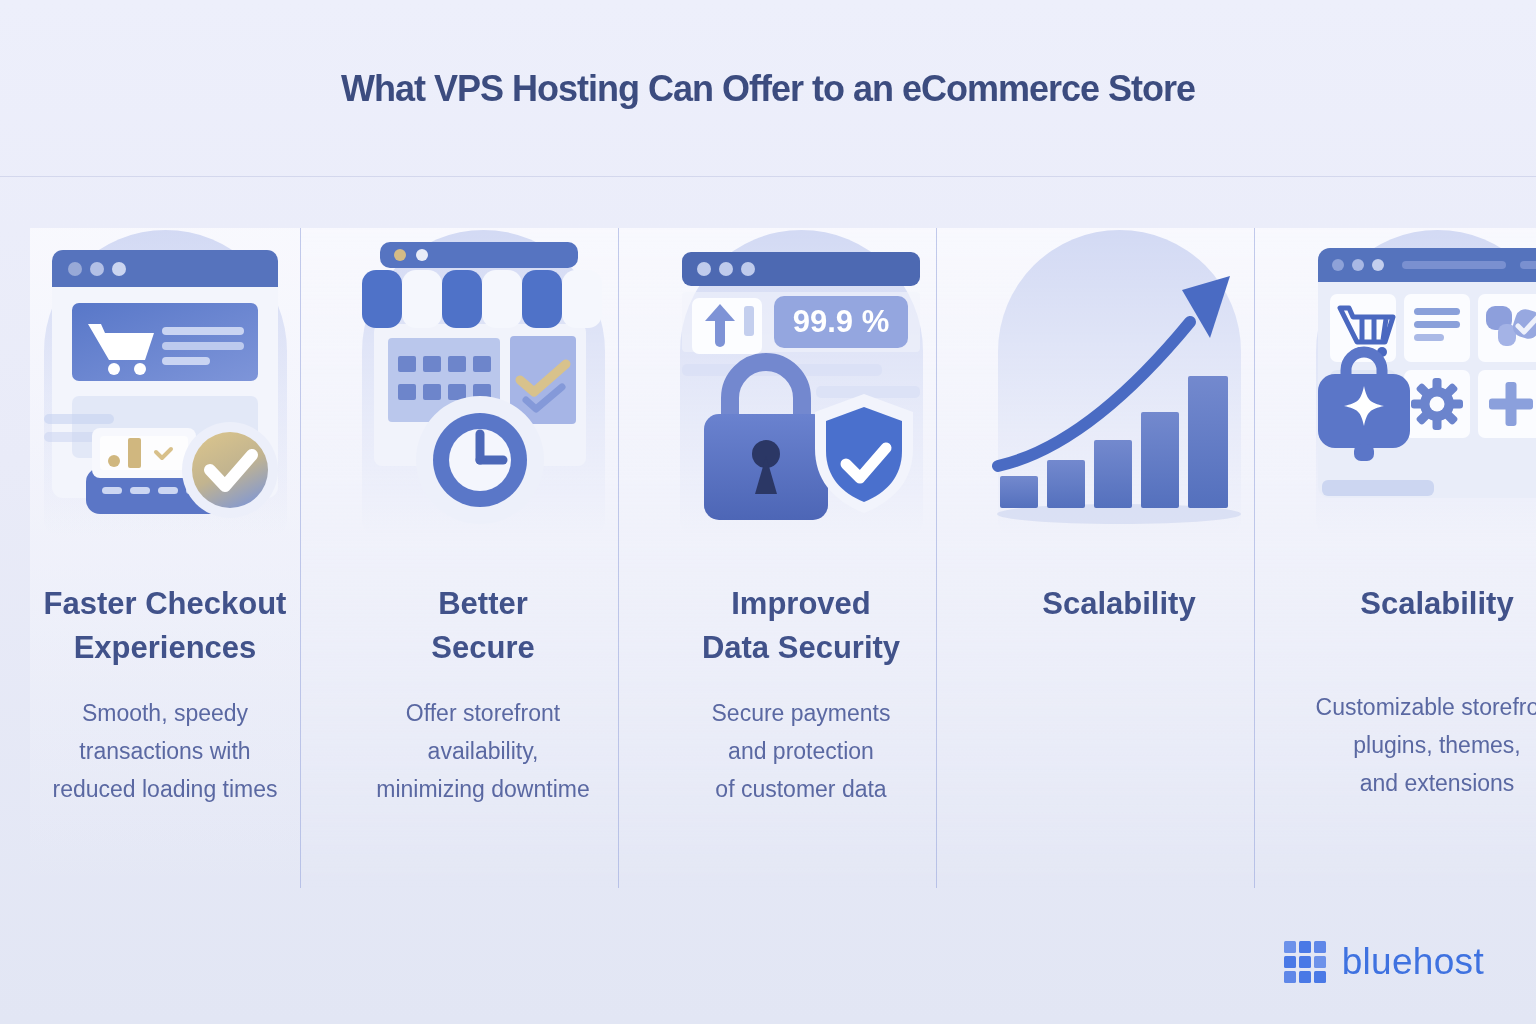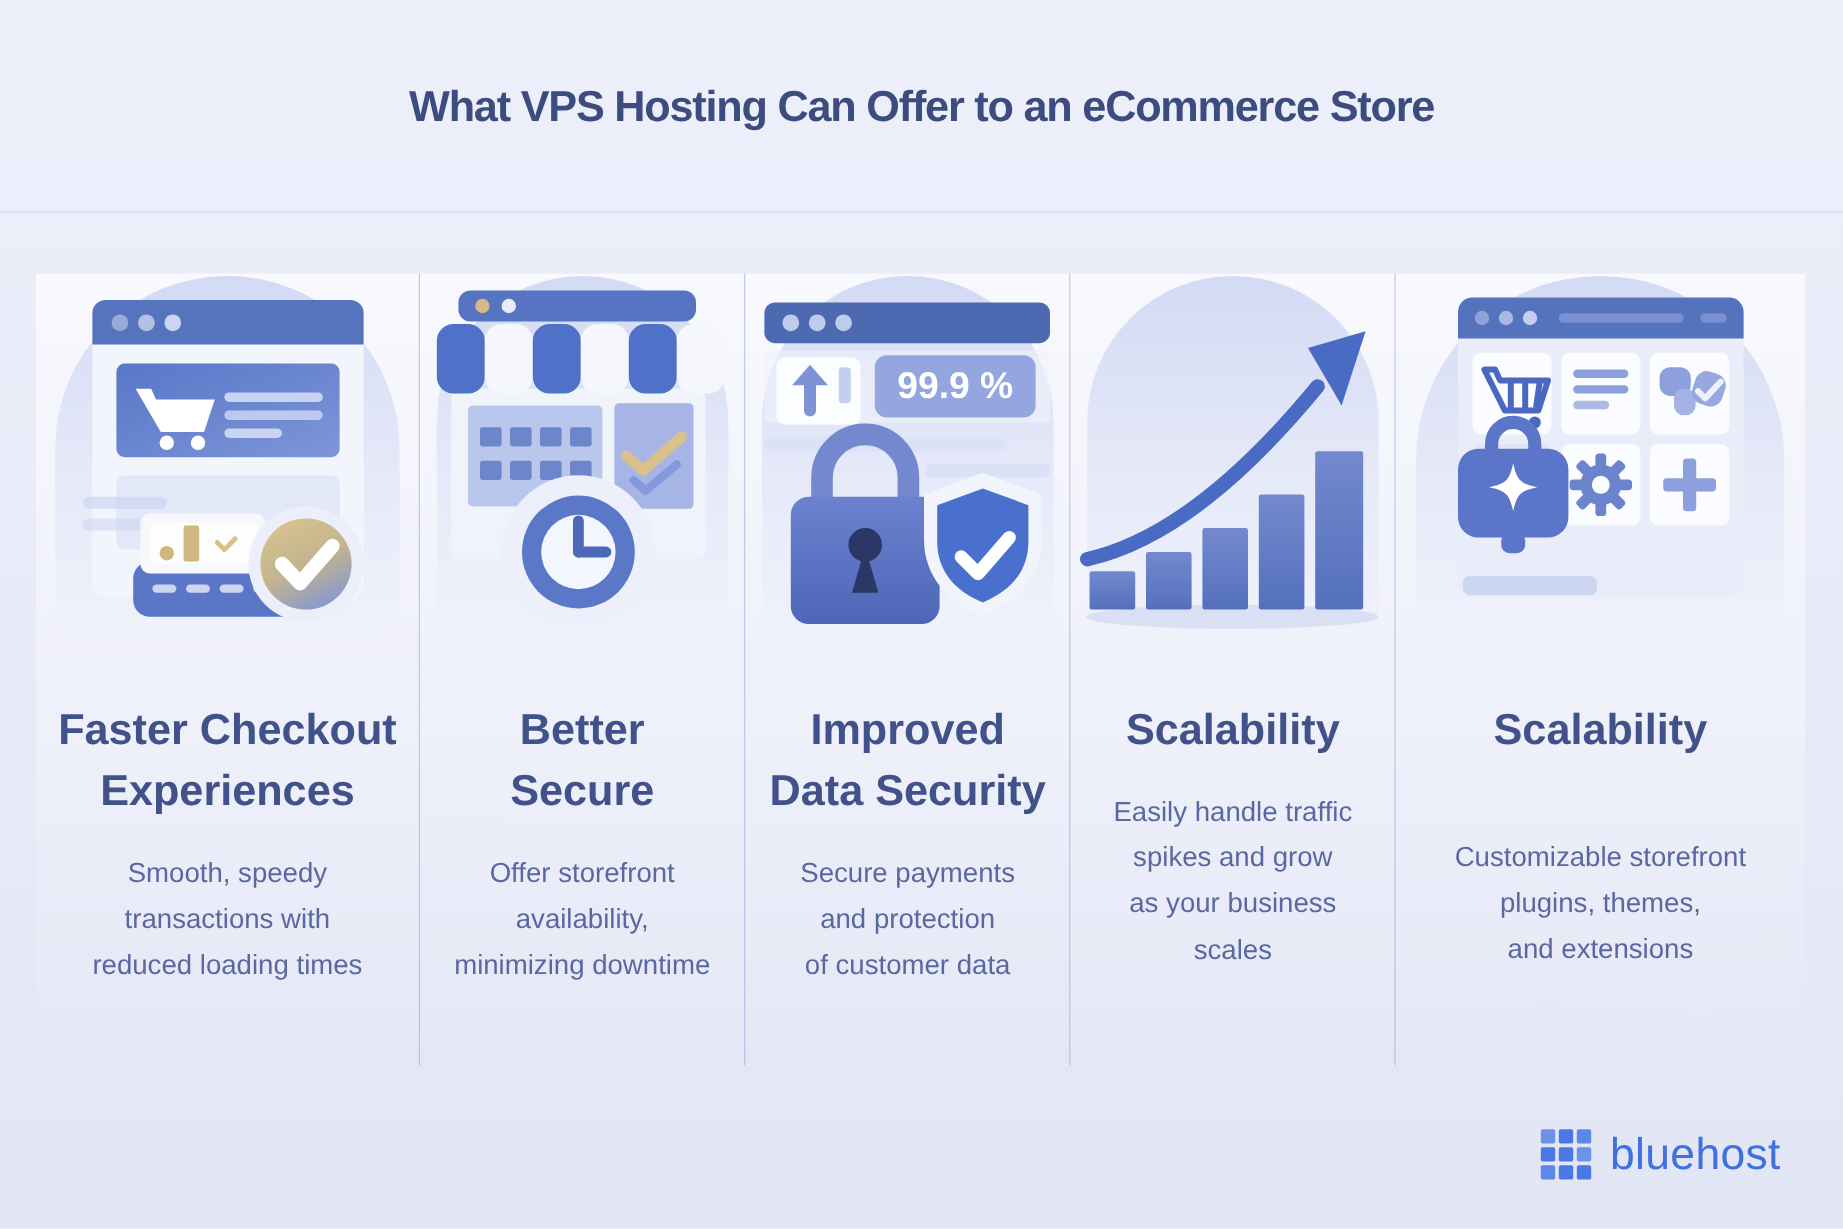--- a/index.html
+++ b/index.html
@@ -11,31 +11,31 @@
   .title{
     position:absolute;top:68px;left:0;right:0;text-align:center;
     font-size:36px;font-weight:700;color:#3c4c7f;letter-spacing:-1px;white-space:nowrap;
   }
   .hairline{position:absolute;top:176px;left:0;right:0;height:1px;background:rgba(140,152,200,.25);}
   .columns{position:absolute;top:228px;left:30px;right:32px;height:660px;display:flex;}
   .col{
     position:relative;
     background:linear-gradient(180deg,rgba(252,252,255,.78) 0%,rgba(248,249,254,.38) 60%,rgba(246,248,253,0) 100%);
   }
-  .col+.col{border-left:1px solid rgba(148,163,218,.55);}
+  .col+.col{border-left:1px solid rgba(148,163,218,.55);padding-left:47px;}
   .c1{flex:1.18;}.c2{flex:1.0;}.c3{flex:0.98;}.c4{flex:0.97;}.c5{flex:1.26;}
   .illus{position:relative;height:318px;display:flex;justify-content:center;align-items:flex-start;}
   .dome{
     position:absolute;top:2px;left:5%;width:90%;height:306px;
     border-radius:170px 170px 22px 22px;
     background:linear-gradient(180deg,rgba(193,203,239,.68) 0%,rgba(208,216,243,.38) 58%,rgba(214,221,246,0) 100%);
   }
   .illsvg{position:relative;width:270px;height:315px;display:block;}
   .heading{
-    margin:36px 6px 0;text-align:center;font-size:36px;font-weight:700;
+    margin:36px 6px 0;text-align:center;font-size:31px;font-weight:700;
     color:#41528a;line-height:1.42;white-space:pre-line;
   }
   .body-text{
     margin:24px 8px 0;text-align:center;font-size:23px;color:#5a68a2;
     line-height:1.66;white-space:pre-line;
   }
   .c5 .body-text{margin-top:62px;}
   .footer{position:absolute;right:52px;bottom:40px;display:flex;align-items:center;gap:15px;}
   .brand{font-size:37px;color:#3f72e0;font-weight:400;letter-spacing:.3px;}
 </style>
@@ -222,24 +222,20 @@
             <rect x="157" y="184" width="38" height="96" rx="2"></rect>
             <rect x="204" y="148" width="40" height="132" rx="2"></rect>
           </g>
           <g>
             <path d="M14 238 C 85 222, 150 162, 206 94" stroke="#4a6bc3" stroke-width="12" fill="none" stroke-linecap="round"></path>
             <polygon points="198,62 246,48 226,110" fill="#4a6bc3"></polygon>
           </g>
         </svg>
       </div>
       <div class="heading">Scalability</div>
-      <div class="body-text">Easily handle traffic
-spikes and grow
-as your business
-scales</div>
     </div>
 
     <div class="col c5">
       <div class="illus">
         <div class="dome"></div>
         <svg class="illsvg" viewBox="0 0 270 315">
           <rect x="16" y="20" width="238" height="250" rx="12" fill="#e9edf9"></rect>
           <path d="M16 32 a12 12 0 0 1 12 -12 h214 a12 12 0 0 1 12 12 v22 h-238 z" fill="#5573bd"></path>
           <circle cx="36" cy="37" r="6" fill="#8ea2d8"></circle>
           <circle cx="56" cy="37" r="6" fill="#a9b8e4"></circle>

